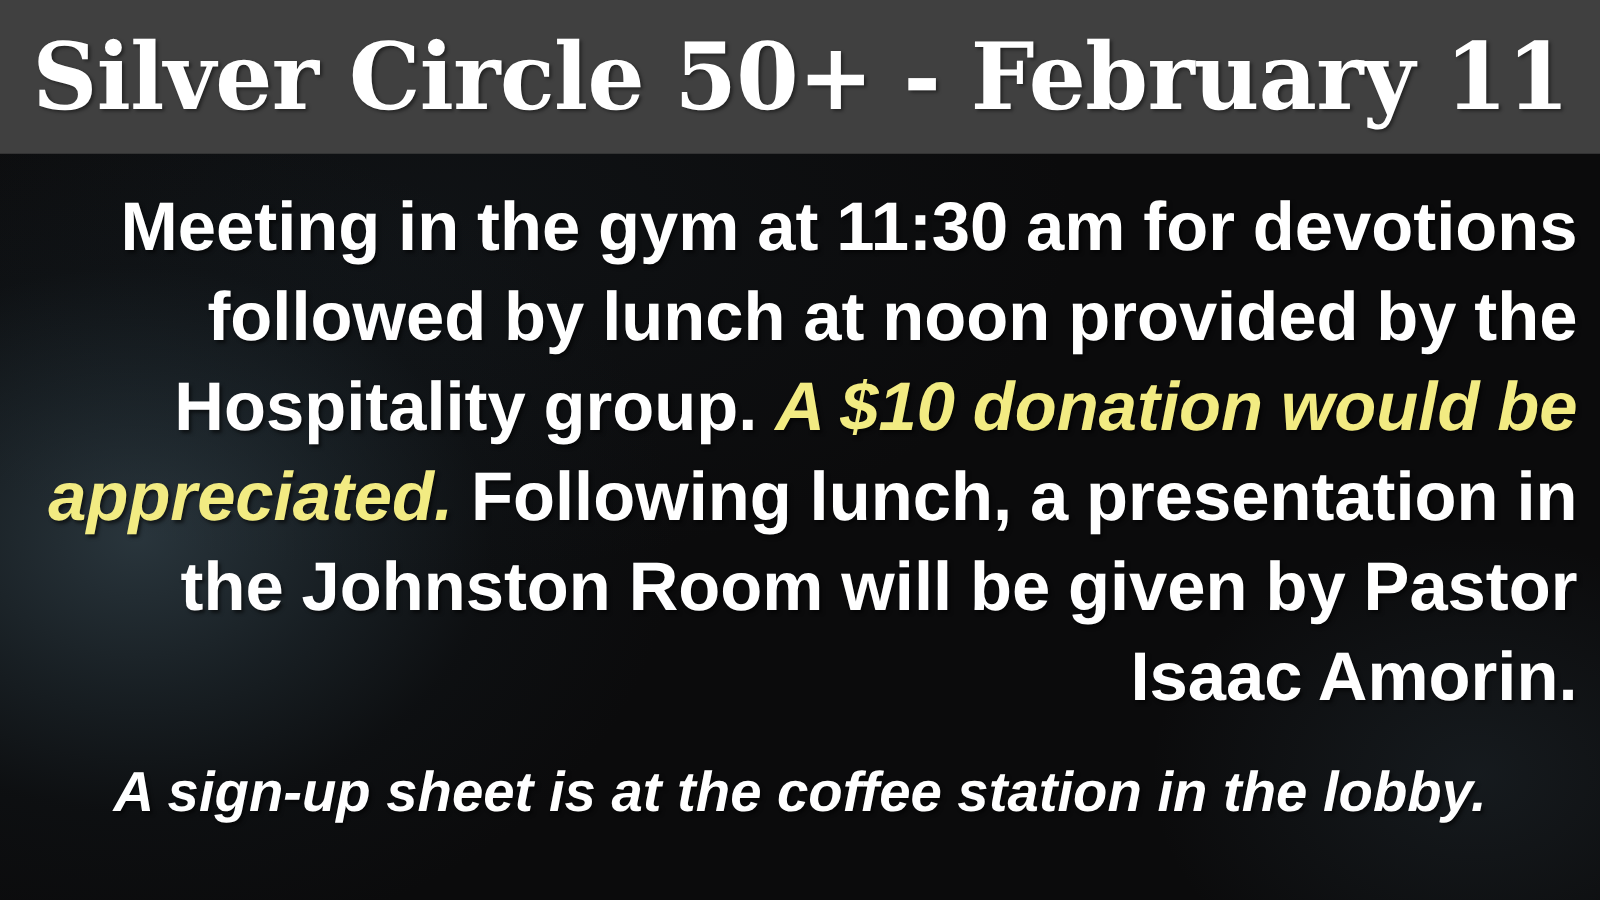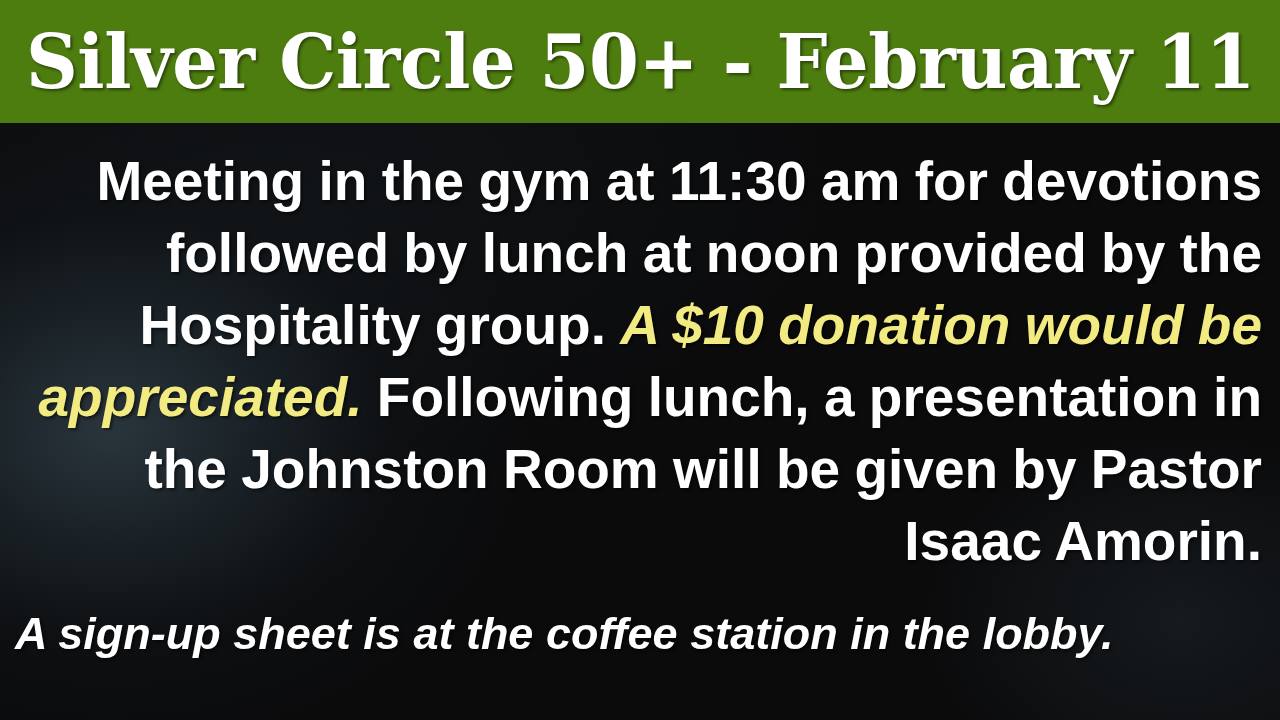--- a/index.html
+++ b/index.html
@@ -43,21 +43,21 @@
     pointer-events: none;
   }
 
   
   .header-band {
     position: absolute;
     top: 0;
     left: 0;
     width: 1280px;
     height: 123px;
-    background: #4d7c0f;
+    background: #404040;
     display: flex;
     align-items: center;
     justify-content: center;
     box-sizing: border-box;
     padding: 0 8px;
   }
 
   .header-title {
     font-family: "DejaVu Serif", "Liberation Serif", serif;
     font-weight: bold;
@@ -98,21 +98,21 @@
   }
 
   .highlight {
     color: #f2eb82;
     font-style: italic;
     font-weight: bold;
   }
 
   .footnote {
     width: 1250px;
-    text-align: left;
+    text-align: center;
     margin-top: 30px;
     font-family: "Liberation Sans", sans-serif;
     font-weight: bold;
     font-style: italic;
     font-size: 45px;
     line-height: 54px;
     color: #ffffff;
     text-shadow: 2px 2px 3px rgba(0, 0, 0, 0.55);
     white-space: nowrap;
   }

